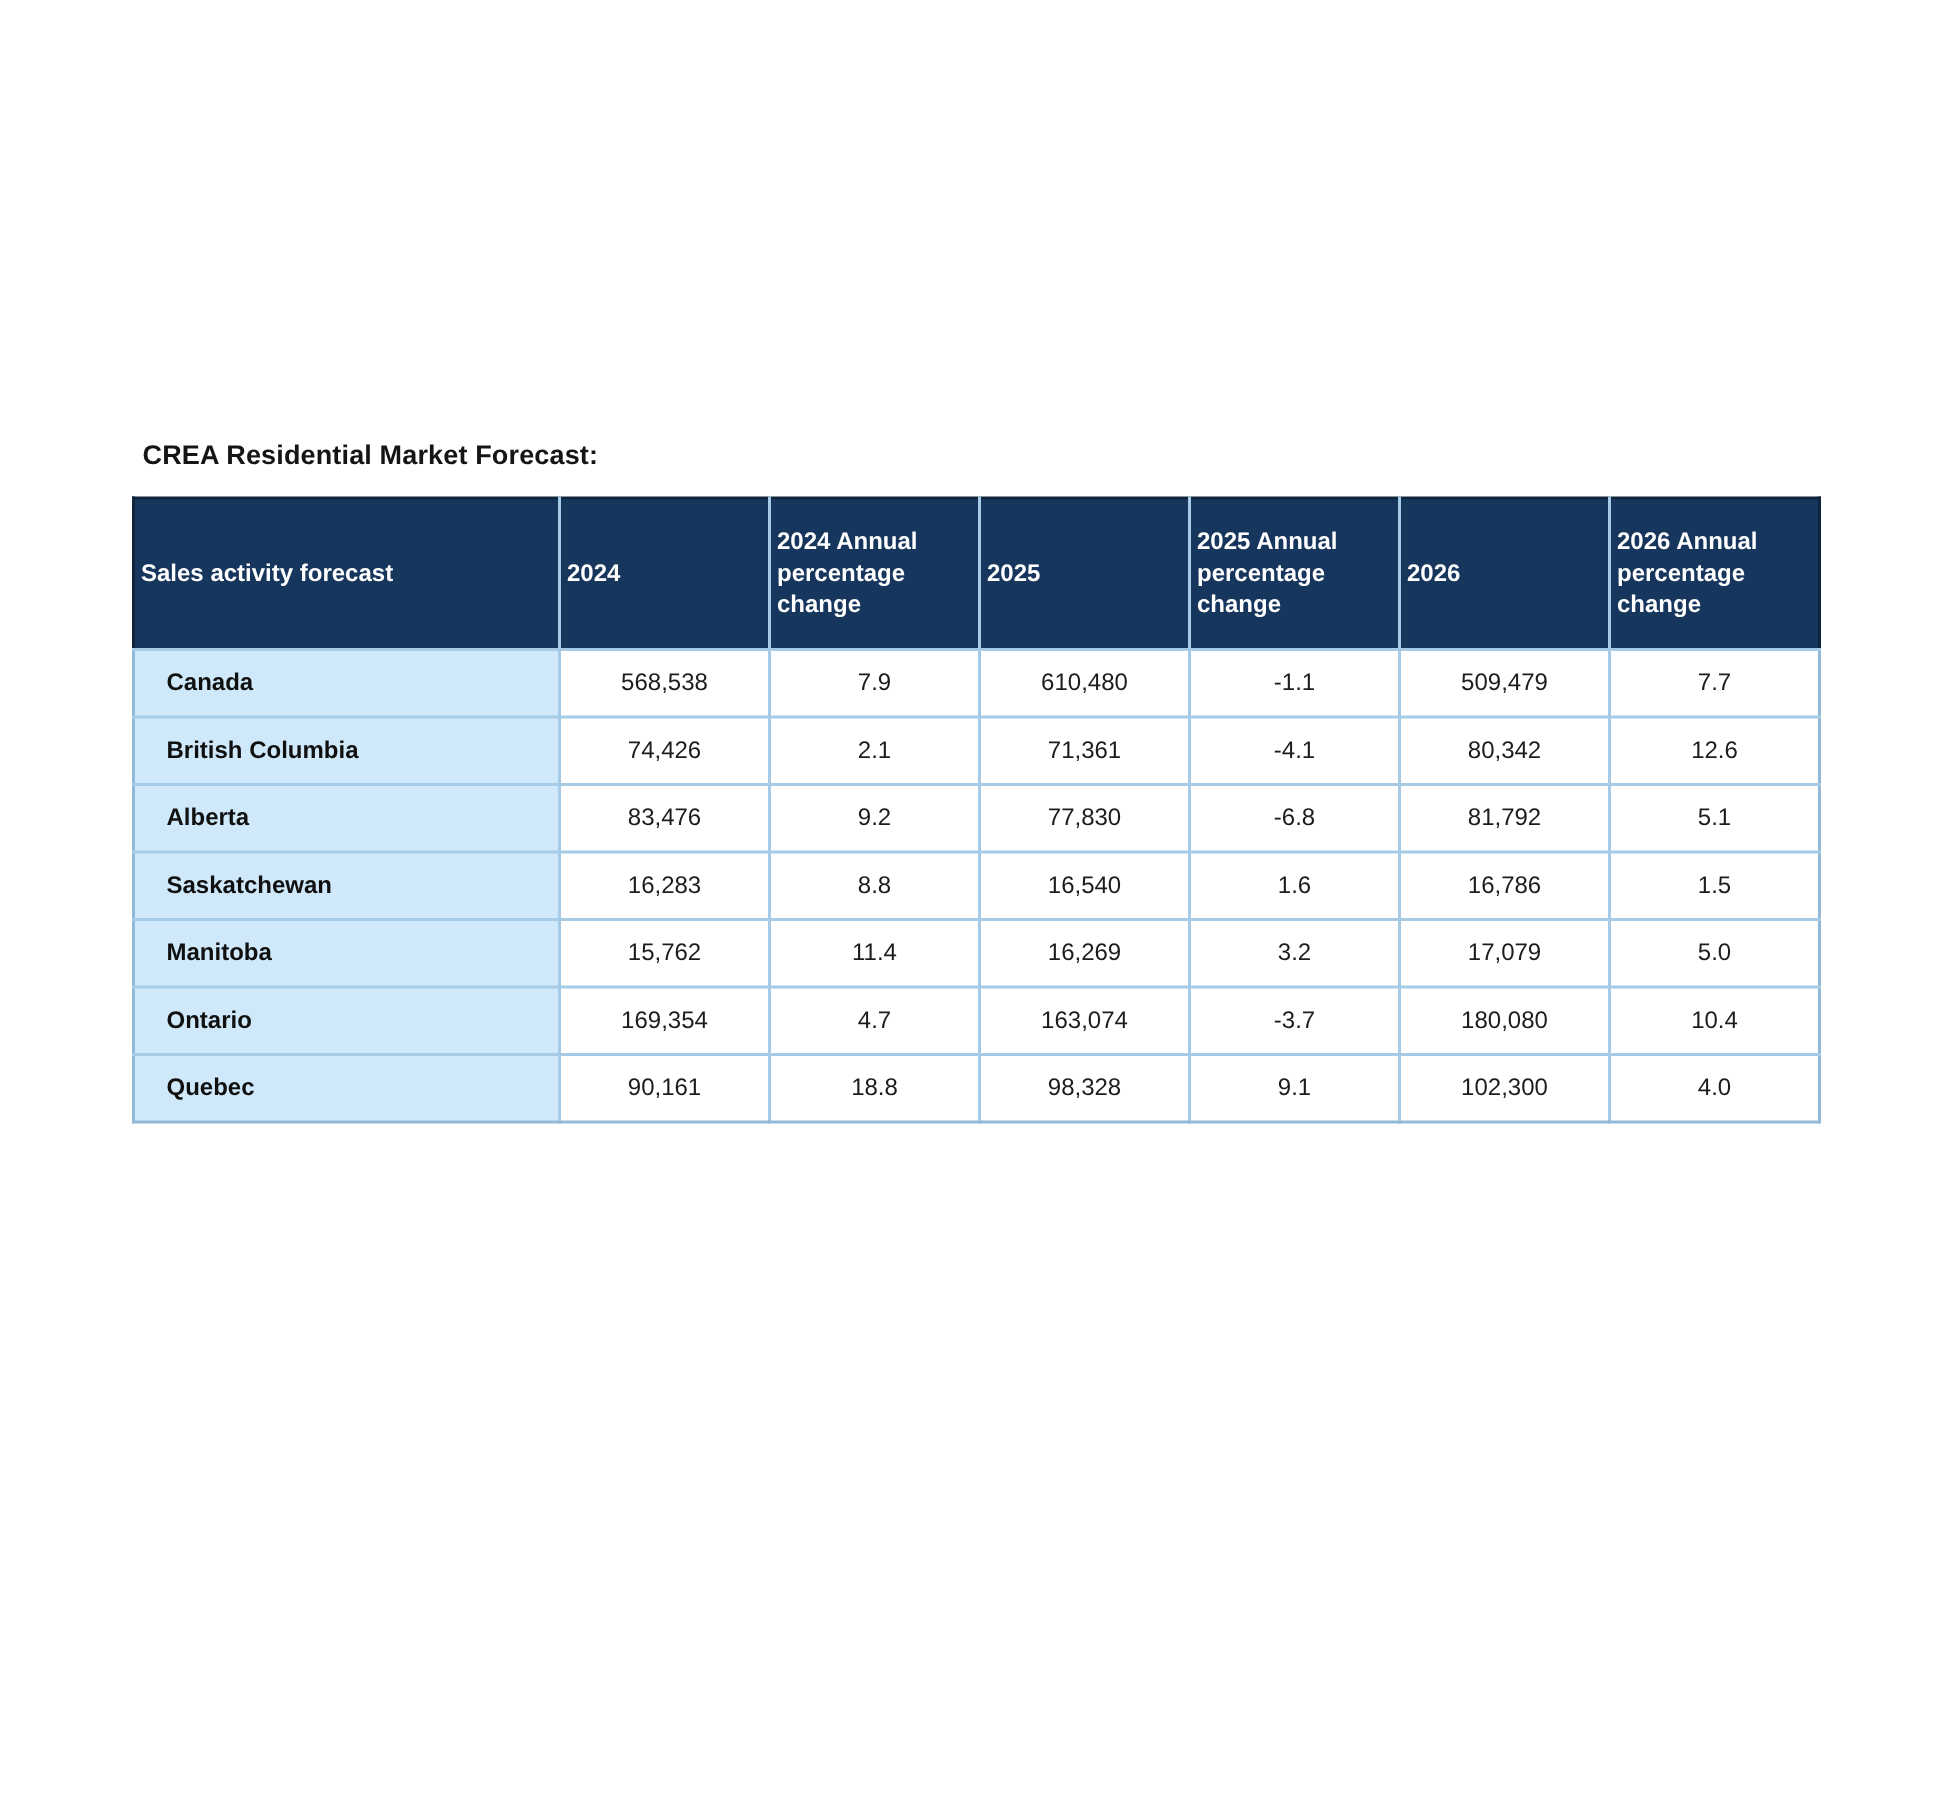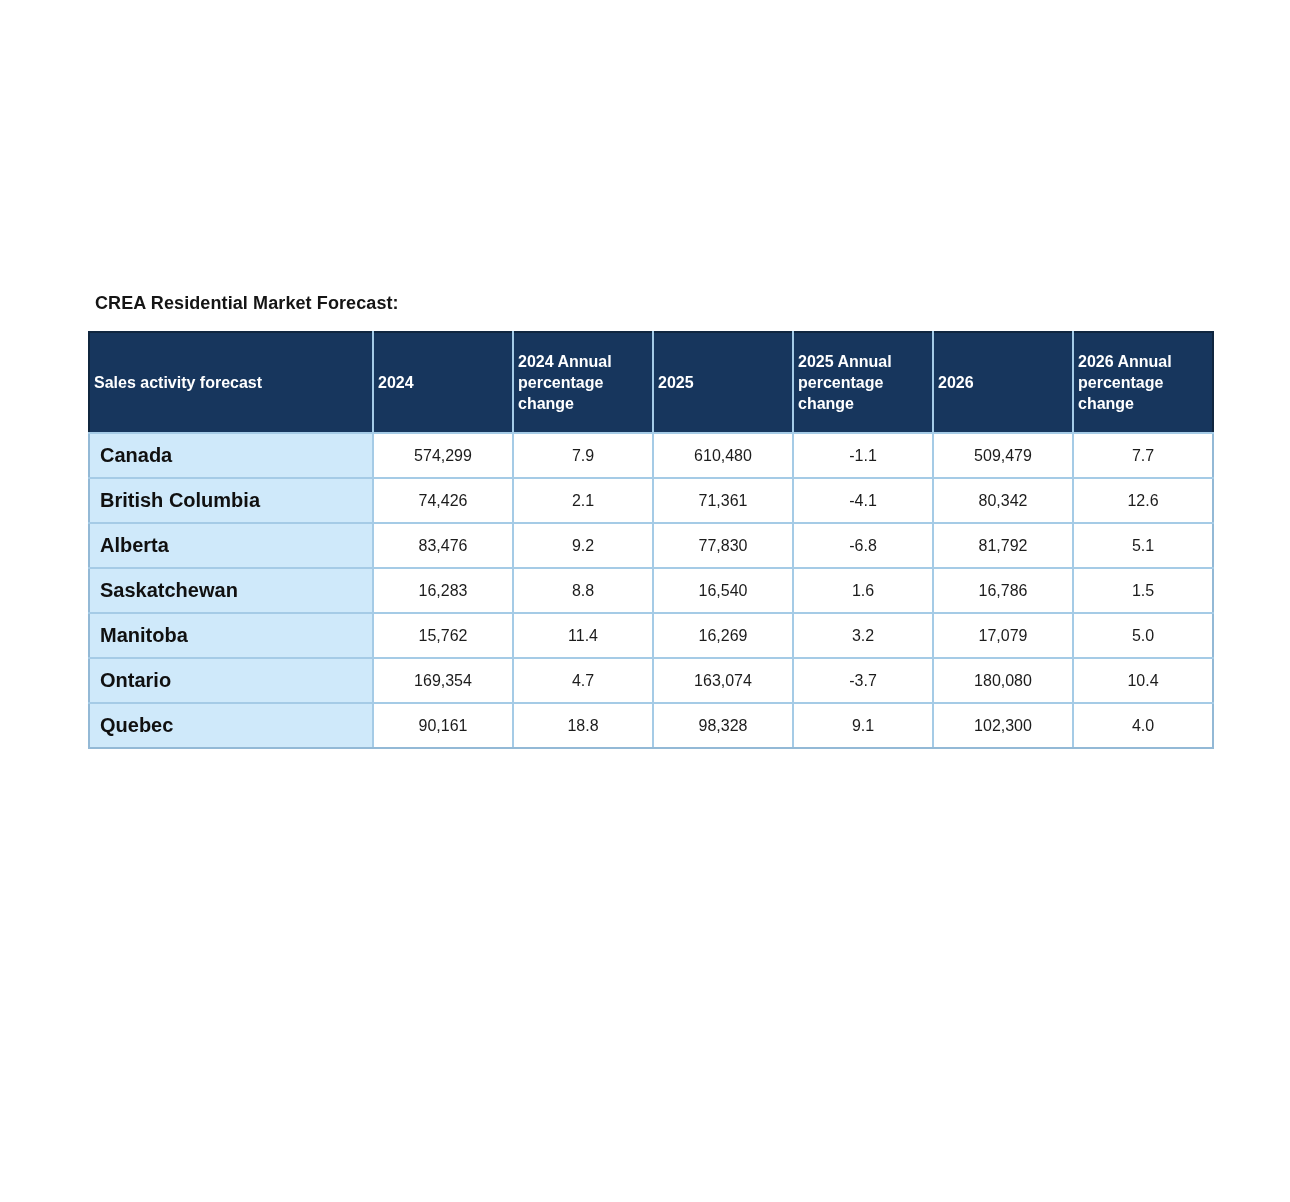--- a/index.html
+++ b/index.html
@@ -58,23 +58,23 @@
   }
   table.forecast thead th:first-child  { border-left-color: var(--outer-dark, #10263f); }
   table.forecast thead th:last-child   { border-right-color: var(--outer-dark, #10263f); }
 
   
   table.forecast tbody tr { height: 45px; }
   table.forecast tbody th {
     background: var(--first-col-bg, #cfe9fa);
     color: #101010;
     font-weight: bold;
-    font-size: 20px;
+    font-size: 16px;
     text-align: left;
-    padding-left: 10px;
+    padding-left: 21px;
     vertical-align: middle;
   }
   table.forecast tbody td {
     background: #ffffff;
     font-size: 16px;
     font-weight: normal;
     color: #1c1c1c;
     text-align: center;
     vertical-align: middle;
   }
@@ -106,21 +106,21 @@
         <th>2024 Annual percentage change</th>
         <th>2025</th>
         <th>2025 Annual percentage change</th>
         <th>2026</th>
         <th>2026 Annual percentage change</th>
       </tr>
     </thead>
     <tbody>
       <tr>
         <th>Canada</th>
-        <td>574,299</td>
+        <td>568,538</td>
         <td>7.9</td>
         <td>610,480</td>
         <td>-1.1</td>
         <td>509,479</td>
         <td>7.7</td>
       </tr>
       <tr>
         <th>British Columbia</th>
         <td>74,426</td>
         <td>2.1</td>

